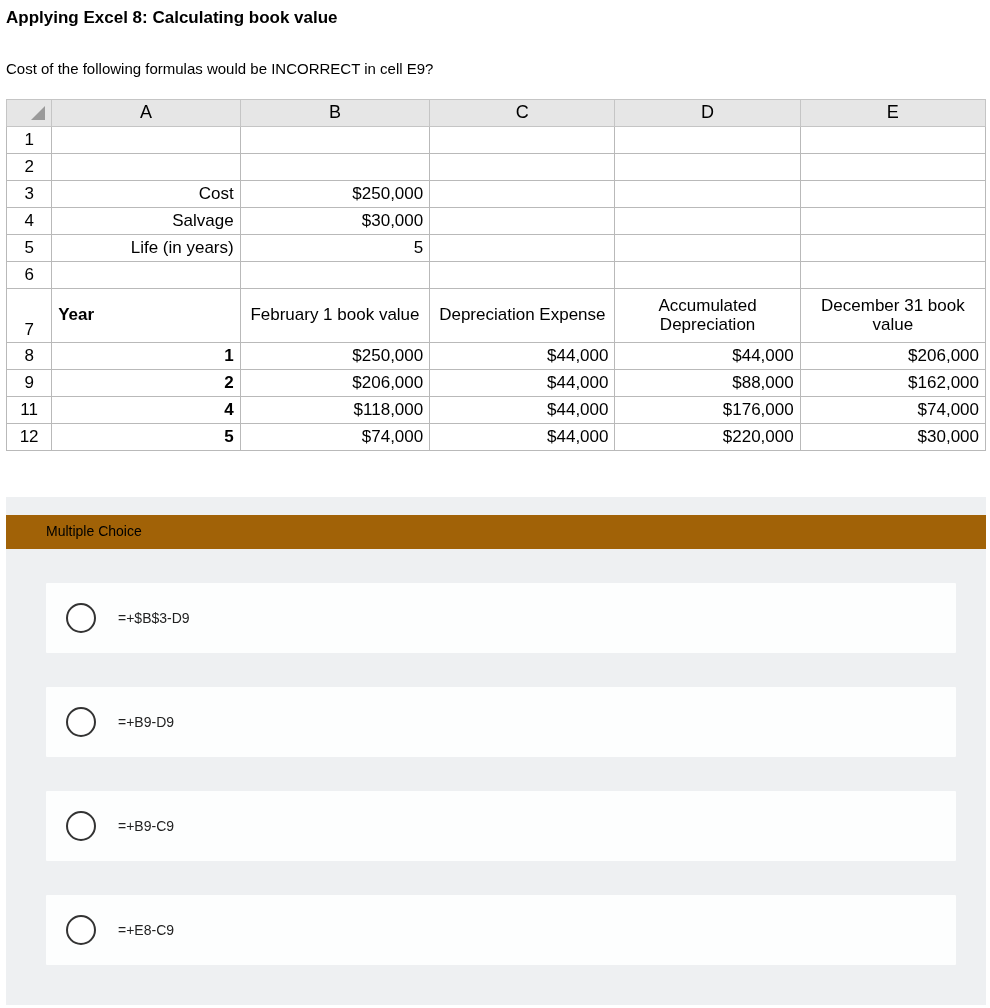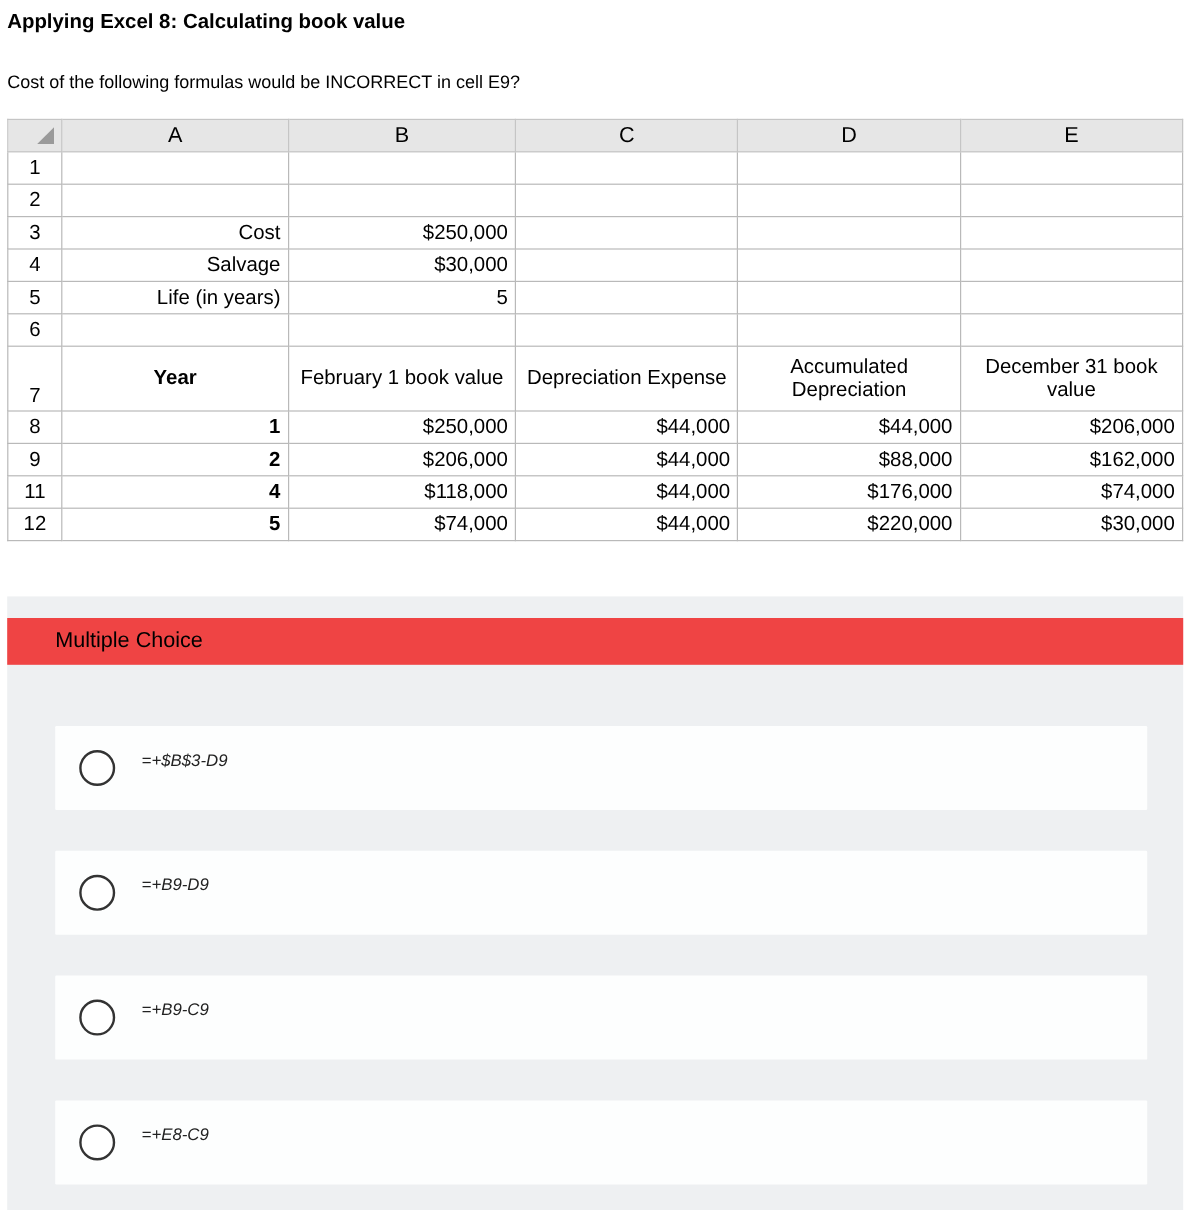--- a/index.html
+++ b/index.html
@@ -96,21 +96,21 @@
   .year-cell {
     background:#fff;
     border:1px solid #000;
     text-align:right;
     font-weight:bold;
     padding-right:8px;
   }
   .year-hdr {
     background:#fff;
     border:1px solid #000;
-    text-align:center;
+    text-align:left;
     font-weight:bold;
     font-size:18px;
     padding-right:6px;
     vertical-align: bottom;
   }
   .data-yellow {
     background:#ffff00;
     border:1px solid #000;
     text-align:right;
     padding-right:8px;
@@ -118,34 +118,34 @@
   .no-border-lr { border-left-color:#d0d0d0; border-right-color:#d0d0d0; border-top-color:#d0d0d0; border-bottom-color:#d0d0d0; }
 
   
   .mc-wrap {
     margin-top: 46px;
     width: 980px;
     background:#eef0f2;
     padding: 18px 0 6px 0;
   }
   .mc-title {
-    font-size: 18px;
+    font-size: 14px;
     padding: 8px 0 10px 40px;
-    background:#ef4444;
-    margin-bottom: 51px;
+    background:#a16207;
+    margin-bottom: 34px;
   }
   .choice {
     background:#fdfefe;
     margin: 0 0 34px 40px;
     width: 910px;
     padding: 20px 10px 20px 20px;
     display:flex;
+    align-items:center;
     gap: 22px;
     border-radius:1px;
-    font-style:italic;
   }
   .radio {
     width: 30px;
     height: 30px;
     border: 2px solid #333;
     border-radius: 50%;
     flex: 0 0 auto;
     background:#fff;
   }
   .choice-label {

